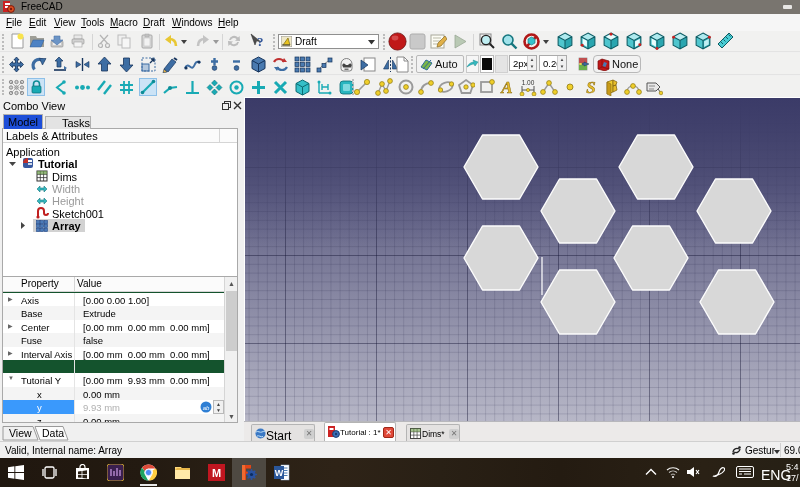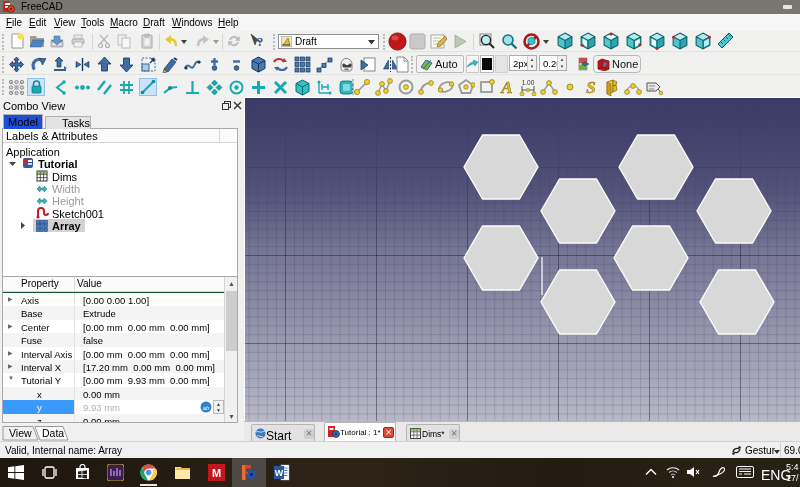--- a/index.html
+++ b/index.html
@@ -670,25 +670,20 @@
           <span class="pv">[0.00 mm&nbsp; 0.00 mm&nbsp; 0.00 mm]</span>
         </div>
     <div class="pr alt" style="top:40.2px">
           <span class="pn">Fuse</span>
           <span class="pv">false</span>
         </div>
     <div class="pr" style="top:53.6px">
           <span class="pe">▶</span>
           <span class="pn">Interval Axis</span>
           <span class="pv">[0.00 mm&nbsp; 0.00 mm&nbsp; 0.00 mm]</span>
-        </div>
-    <div class="pr alt" style="top:67px">
-          <span class="pe">▶</span>
-          <span class="pn">Interval X</span>
-          <span class="pv">[17.20 mm&nbsp; 0.00 mm&nbsp; 0.00 mm]</span>
         </div>
     <div class="pr" style="top:80.4px">
           <span class="pe">▼</span>
           <span class="pn">Tutorial Y</span>
           <span class="pv">[0.00 mm&nbsp; 9.93 mm&nbsp; 0.00 mm]</span>
         </div>
     <div class="pr alt" style="top:93.8px">
           <span class="pn" style="left:34px">x</span>
           <span class="pv">0.00 mm</span>
         </div>

